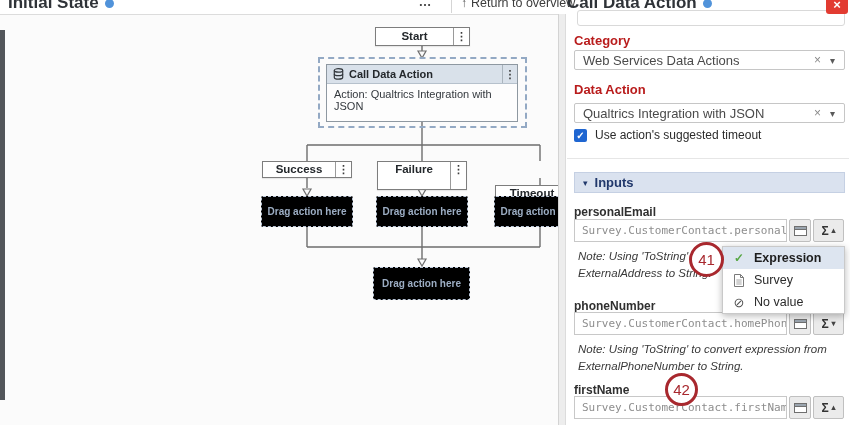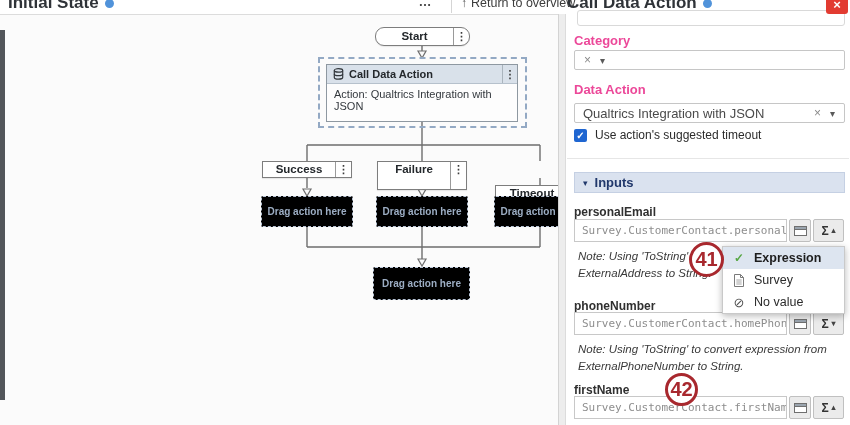--- a/index.html
+++ b/index.html
@@ -32,21 +32,21 @@
   .hdr-ellipsis { position:absolute; left:408px; top:-6px; width:34px; text-align:center; font-size:13px; font-weight:bold; color:#4a4a4a; z-index:7; cursor:pointer; }
   .hdr-div { position:absolute; left:451px; top:0; width:1px; height:13px; background:#d5d5d5; z-index:7; }
   .hdr-return { position:absolute; left:461px; top:-4px; font-size:12.5px; color:#3c3c3c; z-index:7; cursor:pointer; white-space:nowrap; }
   .hdr-return .arr { color:#555; margin-right:4px; font-size:12px; }
   .closebtn { position:absolute; left:826px; top:-4px; width:22px; height:18px; background:#e23b31; border-radius:3px; color:#fff; font-weight:bold; font-size:13px; text-align:center; line-height:18px; z-index:7; cursor:pointer; }
 
   
   .panel { position:absolute; left:558px; top:14px; width:292px; height:411px; background:#fff; z-index:4; }
   .gutter { position:absolute; left:0; top:0; width:8px; height:411px; background:#ededed; border-right:1px solid #dcdcdc; border-left:1px solid #d3d3d3; }
   .namebox { position:absolute; left:19px; top:-4px; width:268px; height:16px; border:1px solid #d9d9d9; border-radius:3px; background:#fff; }
-  .plabel { position:absolute; left:16px; font-size:13px; font-weight:bold; color:#ec4899; }
+  .plabel { position:absolute; left:16px; font-size:13px; font-weight:bold; color:#b91c1c; }
   .selectbox { position:absolute; left:16px; width:271px; height:20px; border:1px solid #c6c6c6; border-radius:2px; background:#fff; display:flex; align-items:center; font-size:13px; color:#4a4a4a; cursor:pointer; }
   .selectbox .val { flex:1; padding-left:8px; white-space:nowrap; overflow:hidden; }
   .selectbox .clr { color:#8a8a8a; font-size:12px; padding:0 9px; }
   .selectbox .car { color:#5a5a5a; font-size:10px; padding-right:9px; }
   .cbrow { position:absolute; left:16px; display:flex; align-items:center; gap:8px; cursor:pointer; }
   .cbox { width:13px; height:13px; background:#1f66d1; border-radius:2px; color:#fff; font-size:10px; line-height:13px; text-align:center; font-weight:bold; }
   .cbrow .cblbl { font-size:12px; color:#2b2b2b; }
   .pdivider { position:absolute; left:9px; width:282px; height:1px; background:#e6e6e6; }
   .inputsbar { position:absolute; left:16px; width:271px; height:21px; background:#dae2ef; border:1px solid #c5d0e3; display:flex; align-items:center; gap:7px; padding-left:8px; cursor:pointer; }
   .inputsbar .car { color:#21386b; font-size:9px; }
@@ -62,21 +62,21 @@
 
   
   .vmenu { position:absolute; left:722px; top:246px; width:123px; background:#fff; border:1px solid #c9c9c9; box-shadow:0 2px 7px rgba(0,0,0,.28); z-index:8; }
   .vmenu .mi { height:22px; display:flex; align-items:center; gap:8px; padding-left:9px; font-size:12.5px; color:#2b2b2b; cursor:pointer; }
   .vmenu .mi.sel { background:#dde5f0; font-weight:bold; color:#1d1d1d; }
   .vmenu .ic { width:14px; text-align:center; display:inline-flex; justify-content:center; }
   .ck { color:#57a744; font-weight:bold; font-size:12px; }
   .nv { color:#4f4f4f; font-size:13px; }
 
   
-  .anncircle { position:absolute; border:3.5px solid #a8282e; border-radius:50%; background:#fff; color:#a8282e; font-weight:bold; font-size:20px; display:flex; align-items:center; justify-content:center; z-index:9; }
+  .anncircle { position:absolute; border:3.5px solid #a8282e; border-radius:50%; background:#fff; color:#a8282e; font-weight:normal; font-size:15px; display:flex; align-items:center; justify-content:center; z-index:9; }
 </style>
 </head>
 <body>
 
 <div id="root">
 
   <div class="canvas"></div>
   <div class="leftstrip"></div>
 
   <svg class="wires" viewBox="0 0 850 425">
@@ -88,21 +88,21 @@
     </g>
     <g stroke="#6e6e6e" stroke-width="1.2" fill="#fbfbfb">
       <polygon points="418,51 426,51 422,58"></polygon>
       <polygon points="303,189 311,189 307,196"></polygon>
       <polygon points="418,189 426,189 422,196"></polygon>
       <polygon points="536,189 544,189 540,196"></polygon>
       <polygon points="418,259 426,259 422,266"></polygon>
     </g>
   </svg>
 
-  <div class="flownode" style="left:375px; top:27px; width:95px; height:19px;border-radius:9px;">
+  <div class="flownode" style="left:375px; top:27px; width:95px; height:19px;">
     <div class="lbl" style="line-height:17px;">Start</div>
     <div class="kebab" style="line-height:17px;">⋮</div>
   </div>
 
   <div class="selbox"></div>
   <div class="actionnode">
     <div class="hd">
       <span class="dbicon">
         <svg width="11" height="12" viewBox="0 0 11 12">
             <g fill="none" stroke="#33383d" stroke-width="1.2">
@@ -135,20 +135,21 @@
   <div class="dragbox" style="left:376px; top:196px; width:92px;">Drag action here</div>
   <div class="dragbox" style="left:494px; top:196px; width:92px;">Drag action here</div>
   <div class="dragbox" style="left:373px; top:267px; width:97px; height:33px;">Drag action here</div>
 
   <div class="panel">
     <div class="gutter"></div>
     <div class="namebox"></div>
 
     <div class="plabel" style="top:19px;">Category</div>
     <div class="selectbox" style="top:36px;">
+      <span class="val">Web Services Data Actions</span>
       <span class="clr">×</span>
       <span class="car">▾</span>
     </div>
 
     <div class="plabel" style="top:68px;">Data Action</div>
     <div class="selectbox" style="top:89px;">
       <span class="val">Qualtrics Integration with JSON</span>
       <span class="clr">×</span>
       <span class="car">▾</span>
     </div>

